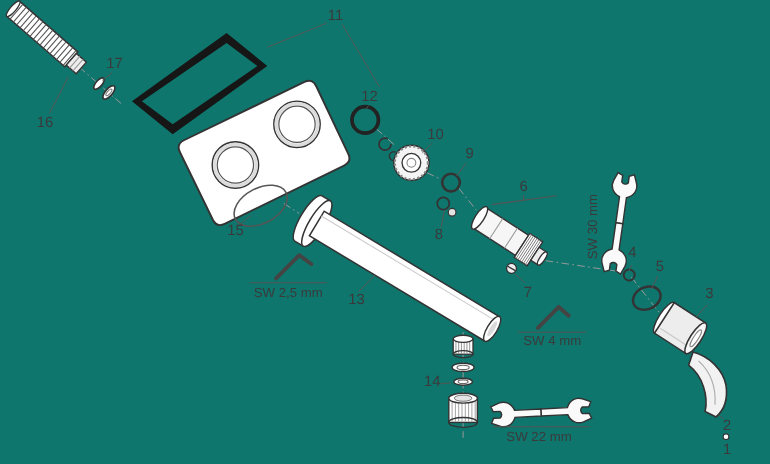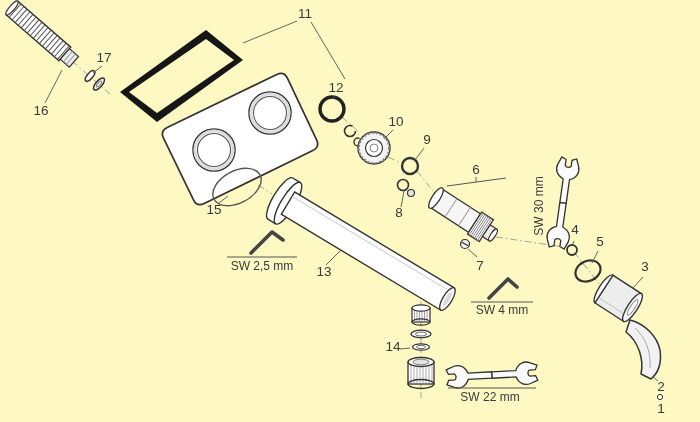--- a/index.html
+++ b/index.html
@@ -1,17 +1,17 @@
 <!DOCTYPE html>
 <html><head>
 <meta charset="utf-8">
 <style>
   html,body{margin:0;padding:0;background:#fff;}
   .stage{
-    position:relative;width:700px;height:422px;background:#fef9c3;overflow:hidden;
+    position:relative;width:700px;height:422px;background:#0f766e;overflow:hidden;
     font-family:"Liberation Sans","DejaVu Sans",sans-serif;
   }
   svg{display:block;}
   text{
     fill:#3a3a3a;
     font-family:"Liberation Sans","DejaVu Sans",sans-serif;
   }
   .num{font-size:13.5px;}
   .sw{font-size:12px;}
 </style>

